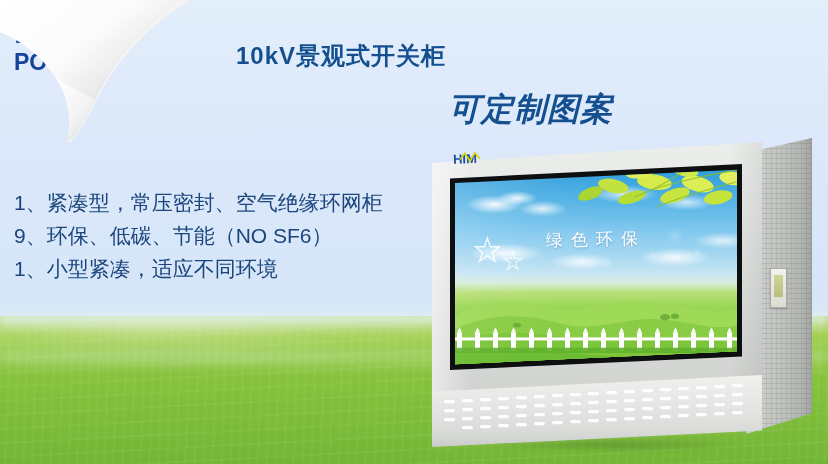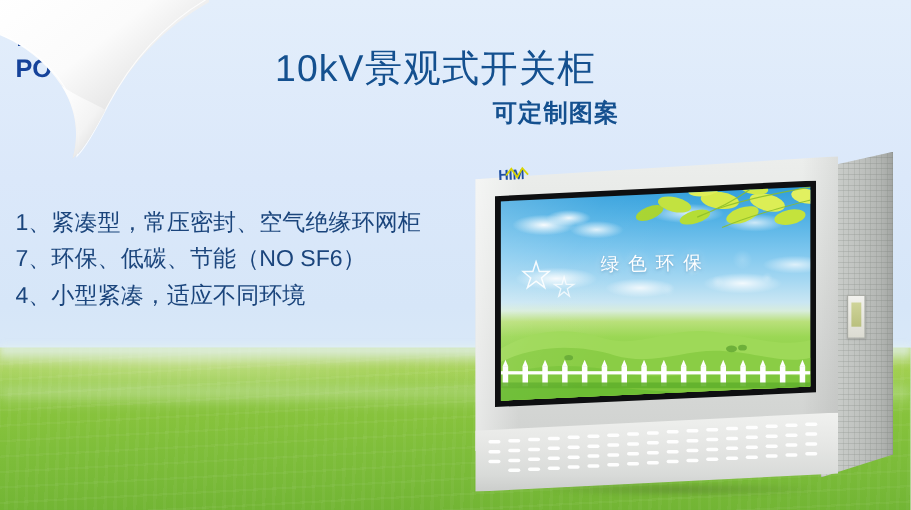--- a/index.html
+++ b/index.html
@@ -63,28 +63,29 @@
     margin-top:2px;line-height:24px;
   }
   
   .curl{
     position:absolute;left:0;top:-4px;width:190px;height:150px;
     pointer-events:none;
   }
 
   
   .title1{
-    position:absolute;left:250px;top:40px;
-    font-size:34px;font-weight:normal;color:#14508f;letter-spacing:1px;
+    position:absolute;left:236px;top:40px;
+    font-size:24px;font-weight:bold;color:#14508f;letter-spacing:1px;
     white-space:nowrap;
   }
   .title2{
     position:absolute;left:448px;top:88px;
-    font-size:22px;font-weight:bold;color:#14508f;letter-spacing:1px;
+    font-size:32px;font-weight:bold;color:#14508f;letter-spacing:1px;
     white-space:nowrap;
+    font-style:italic;
   }
 
   
   .features{
     position:absolute;left:14px;top:186px;width:430px;
   }
   .feat{
     font-size:21px;color:#1b457c;line-height:33px;white-space:nowrap;
     font-weight:500;
   }
@@ -261,22 +262,22 @@
                C74,126 70,102 58,82 C44,60 22,44 2,36" fill="none" stroke="#ffffff" stroke-width="1" opacity=".8"></path>
       <path d="M96,104 C82,130 74,142 66,148 C72,128 70,104 56,82 C70,92 86,98 96,104 Z" fill="url(#cg2)" opacity=".95"></path>
     </svg>
   </div>
 
   <div class="title1">10kV景观式开关柜</div>
   <div class="title2">可定制图案</div>
 
   <div class="features">
     <div class="feat">1、紧凑型，常压密封、空气绝缘环网柜</div>
-    <div class="feat">7、环保、低碳、节能（NO SF6）</div>
-    <div class="feat">4、小型紧凑，适应不同环境</div>
+    <div class="feat">9、环保、低碳、节能（NO SF6）</div>
+    <div class="feat">1、小型紧凑，适应不同环境</div>
   </div>
 
   <div class="shadow"></div>
   <div class="cabinet">
 
     <div class="side">
       <div class="side-perf"></div>
       <div class="side-label">
           <i></i>
         </div>

